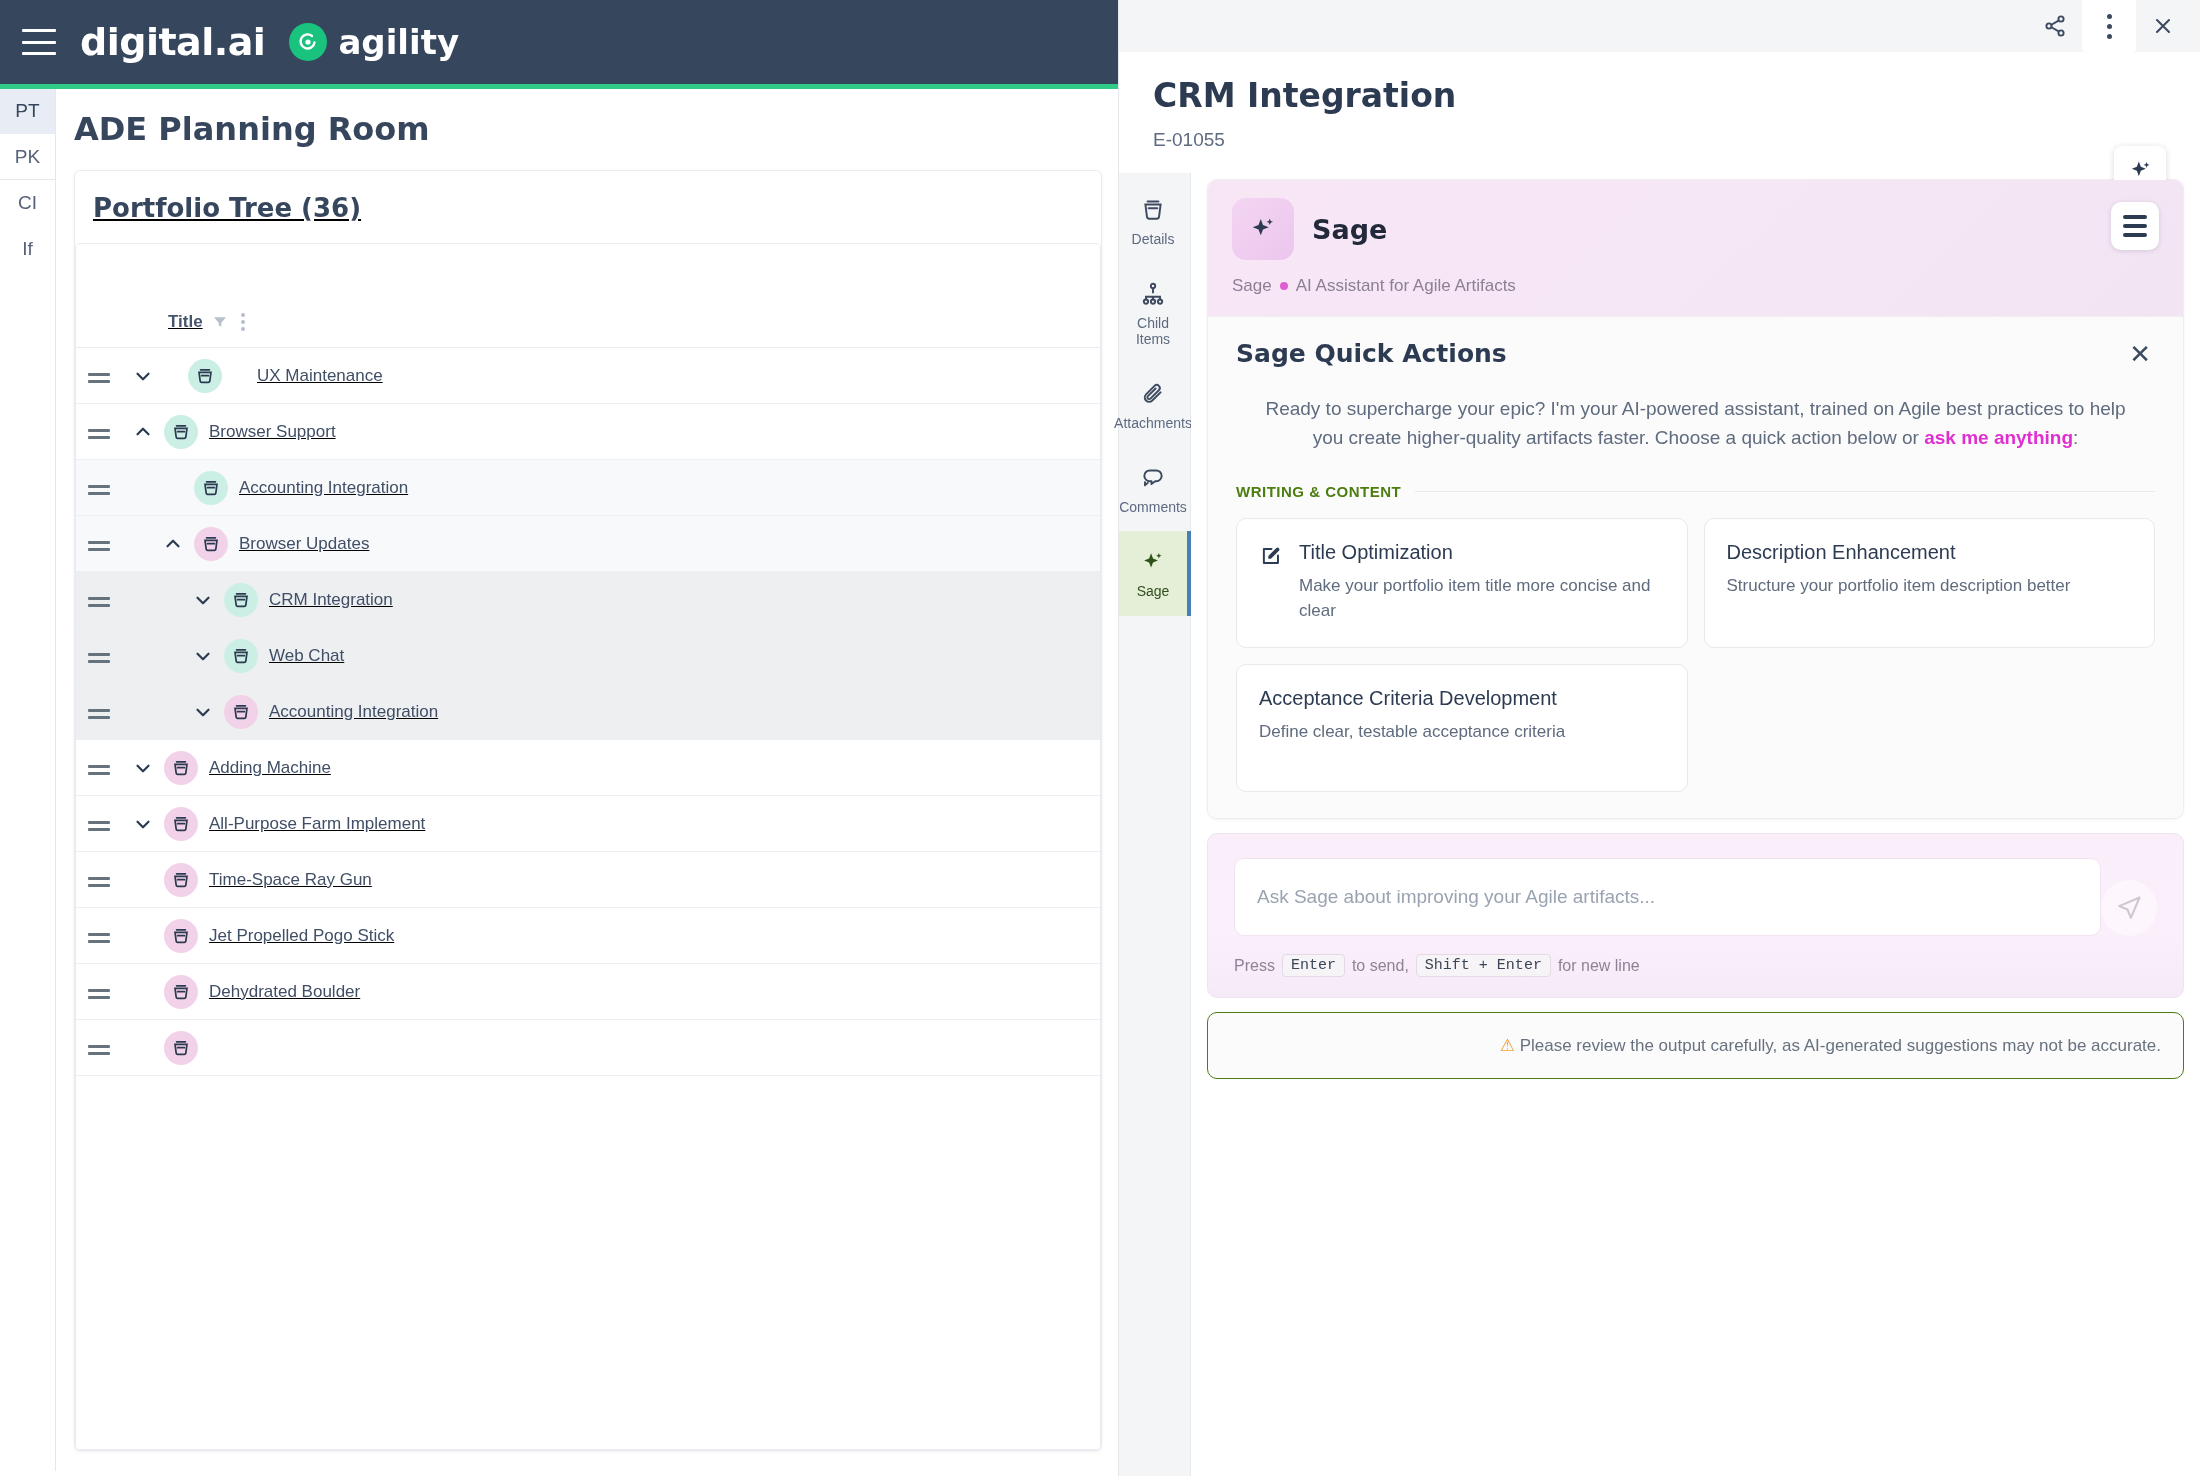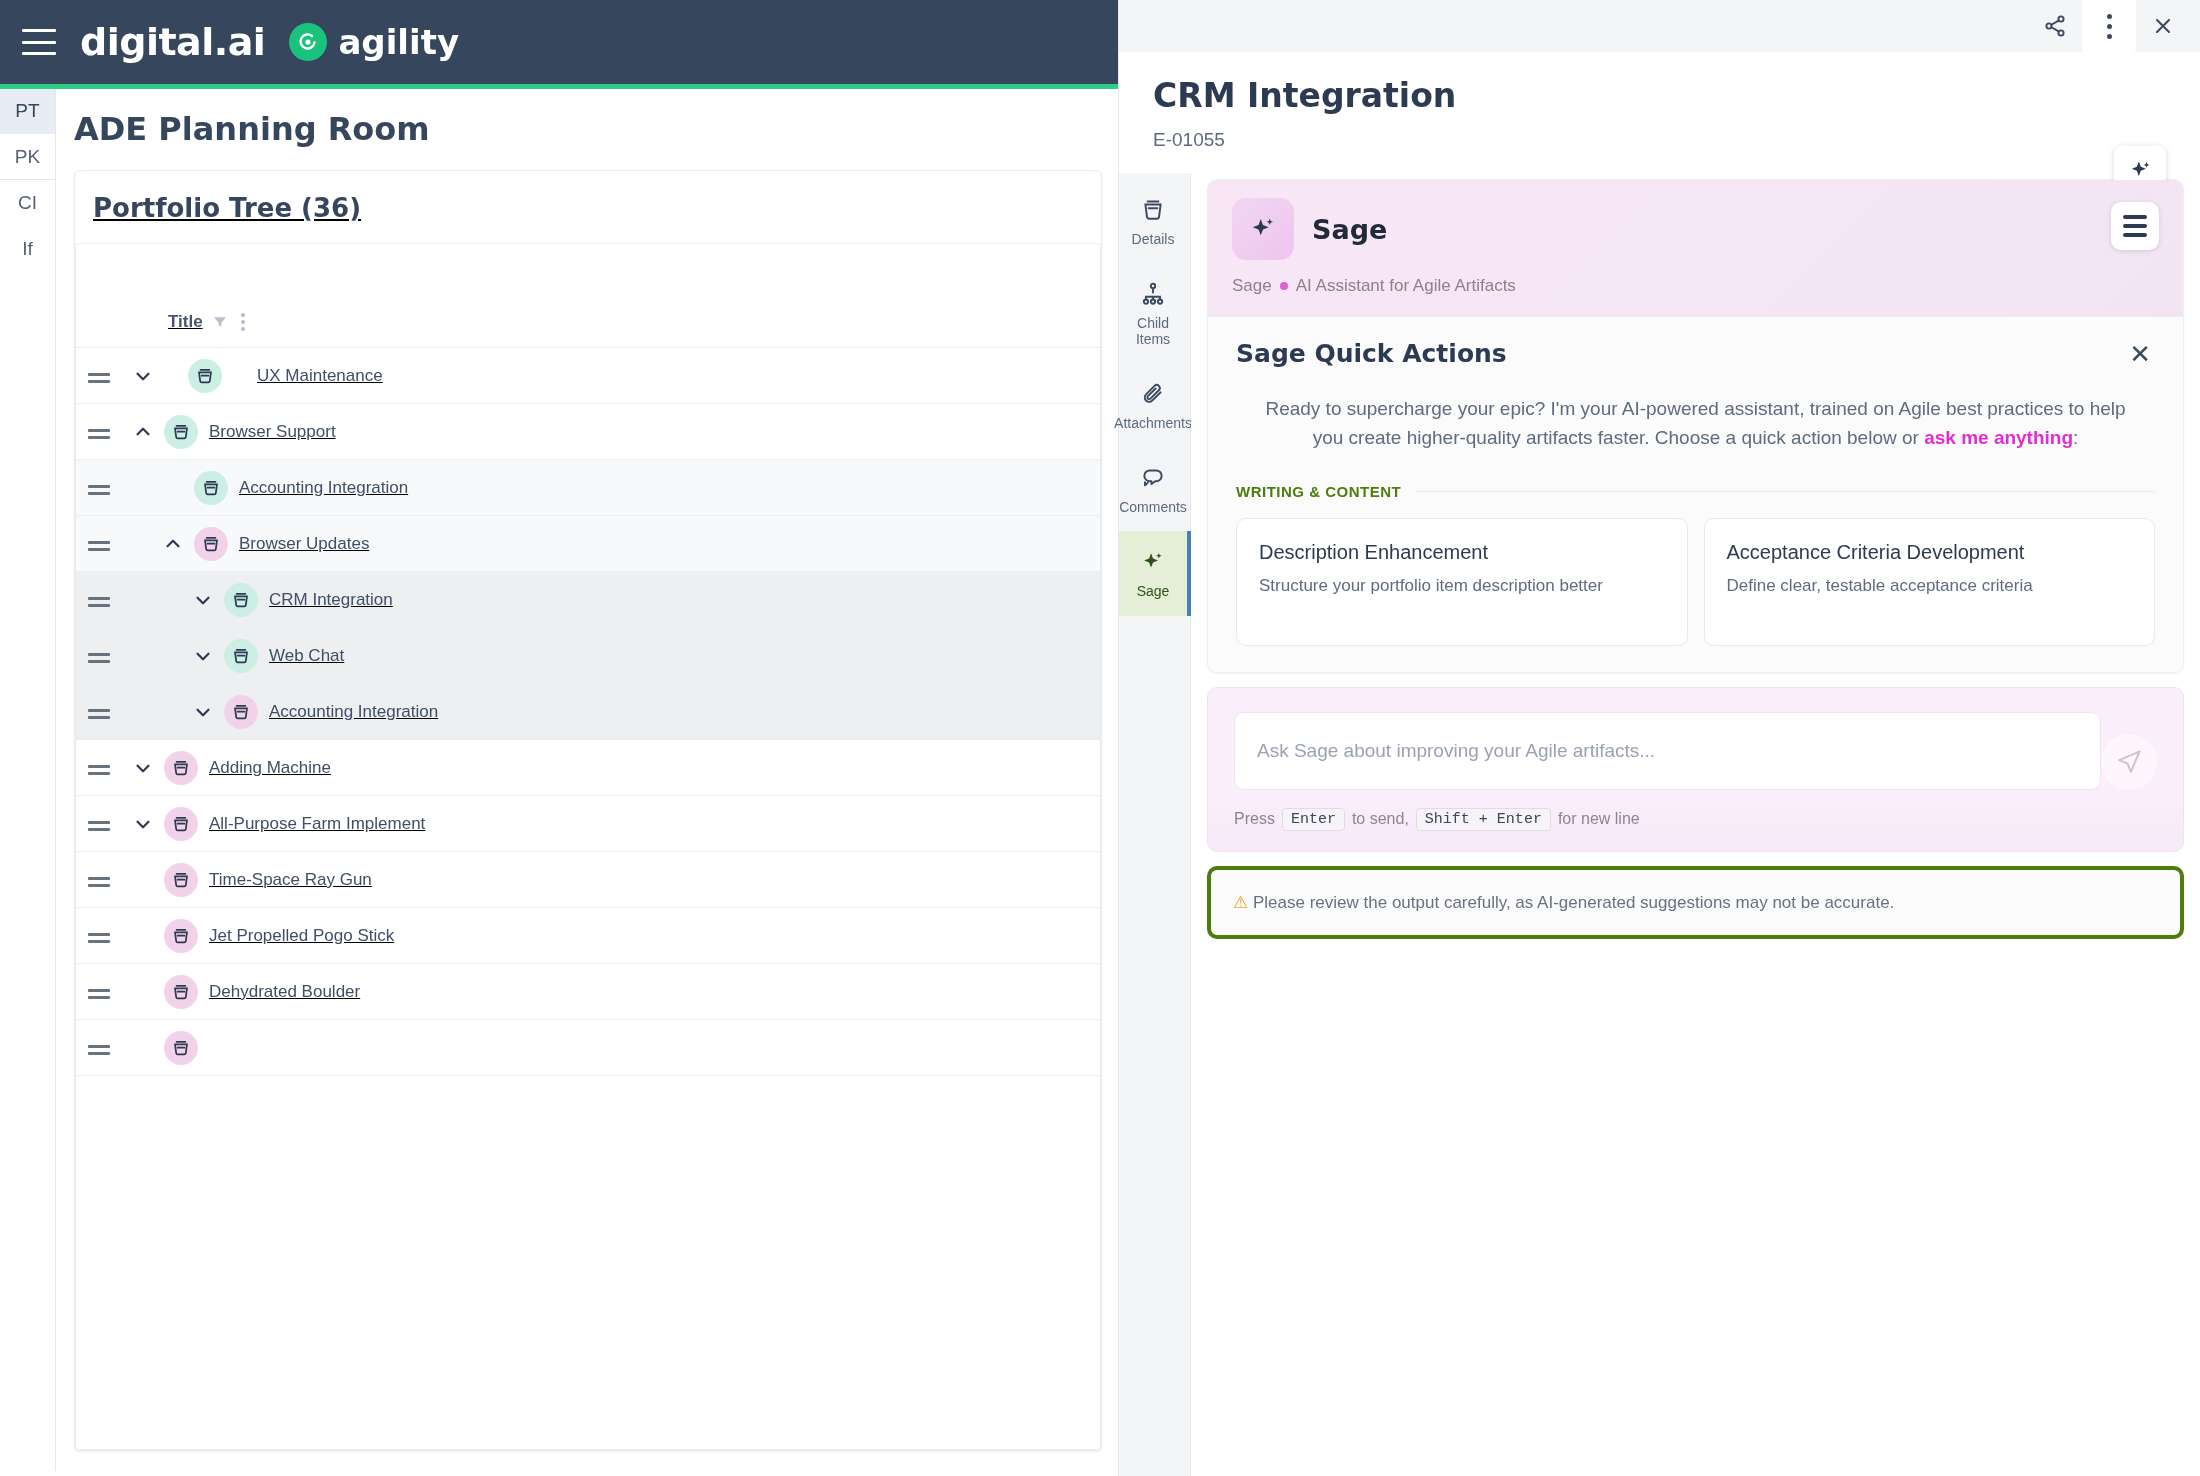--- a/index.html
+++ b/index.html
@@ -231,22 +231,22 @@
   }
   .send-btn svg { width:28px; height:28px; opacity:.35; }
   .chat-hint { margin-top:18px; font-size:16px; color:#8c8394; display:flex;
     align-items:center; gap:7px; flex-wrap:wrap; }
   .kbd {
     font-family:"Liberation Mono", monospace; font-size:15px; color:#3a4557;
     background:#f7f4f8; border:1px solid #e3dae6; border-radius:4px; padding:2px 8px;
   }
 
   .disclaimer {
-    border:4px solid #4d7c0f; border-radius:10px; background:#fbfbfc;
-    padding:22px; text-align:left; font-size:17px; color:#68727f;
+    border:1px solid #4d7c0f; border-radius:10px; background:#fbfbfc;
+    padding:22px; text-align:right; font-size:17px; color:#68727f;
   }
   .disclaimer .warn { color:#f0a133; }
 </style>
 </head>
 <body>
 
 <div class="app">
 
   <div class="left-app">
 
@@ -655,20 +655,32 @@
               <span>Ready to supercharge your epic? I'm your AI-powered assistant, trained on Agile best practices to help you create higher-quality artifacts faster. Choose a quick action below or </span><b>ask me anything</b><span>:</span>
             </div>
 
             <div class="qa-sec">
               <span>WRITING &amp; CONTENT</span>
               <span class="line"></span>
             </div>
 
             <div class="qa-grid" id="qa-grid">
                 <div class="qa-item">
+                  <div class="qi-ico">
+                    <svg viewBox="0 0 24 24" fill="none" stroke="#2d3b52" stroke-width="1.8" stroke-linecap="round" stroke-linejoin="round">
+                      <path d="M4.5 5.5h7M4.5 5.5v13h13v-7"></path>
+                      <path d="M11 14.5l7.4-7.4a1.7 1.7 0 0 0-2.4-2.4L8.6 12v2.5z" fill="#2d3b52" stroke="none"></path>
+                    </svg>
+                  </div>
+                  <div>
+                    <div class="qi-title">Title Optimization</div>
+                    <div class="qi-desc">Make your portfolio item title more concise and clear</div>
+                  </div>
+                </div>
+                <div class="qa-item">
                   <div>
                     <div class="qi-title">Description Enhancement</div>
                     <div class="qi-desc">Structure your portfolio item description better</div>
                   </div>
                 </div>
                 <div class="qa-item">
                   <div>
                     <div class="qi-title">Acceptance Criteria Development</div>
                     <div class="qi-desc">Define clear, testable acceptance criteria</div>
                   </div>

